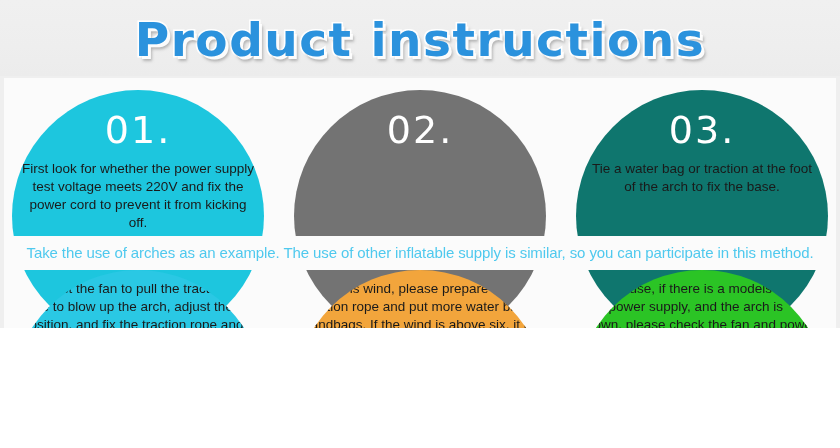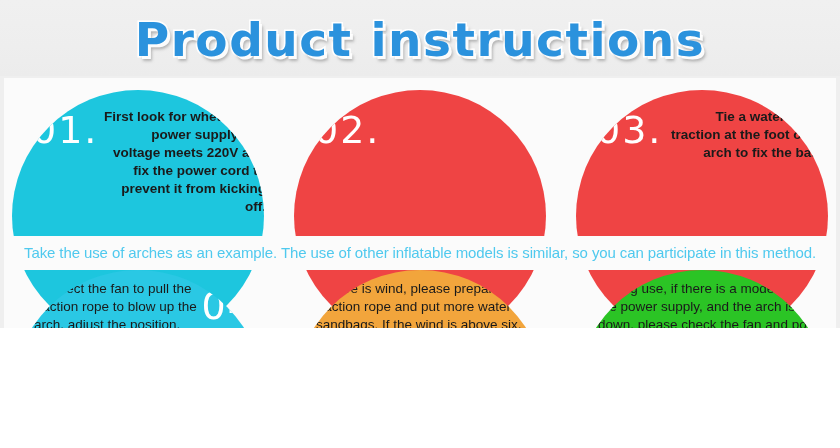--- a/index.html
+++ b/index.html
@@ -65,43 +65,43 @@
   
   .circle {
     position: absolute;
     width: 252px;
     height: 252px;
     border-radius: 50%;
     box-sizing: border-box;
     overflow: hidden;
   }
   .circle.cyan   { background: #1dc6de; }
-  .circle.orange { background: #ef4444; }
-  .circle.green  { background: #ef4444; }
+  .circle.orange { background: #737373; }
+  .circle.green  { background: #0f766e; }
   .circle.cyan-b   { background: #2ac8e4; }
   .circle.orange-b { background: #f2a53c; }
   .circle.green-b  { background: #2bc425; }
 
   
   #c1 { left:   8px; top:  12px; }
   #c2 { left: 290px; top:  12px; }
   #c3 { left: 572px; top:  12px; }
   
   #c4 { left:   8px; top: 192px; }
   #c5 { left: 290px; top: 192px; }
   #c6 { left: 572px; top: 192px; }
 
   .circle-inner {
     position: absolute;
-    left: 12px;
+    left: 0;
     top: 0;
     width: 252px;
     height: 252px;
     display: flex;
-    flex-direction: row;
+    flex-direction: column;
     box-sizing: border-box;
     padding: 0 8px;
   }
   .row-top .circle-inner    { justify-content: flex-start; padding-top: 18px; }
   .row-bottom .circle-inner { justify-content: flex-start; padding-top: 10px; }
 
   .step-number {
     font-family: "DejaVu Sans", sans-serif;
     font-weight: 400;
     font-size: 38px;
@@ -114,21 +114,21 @@
   .row-bottom .step-number { margin-top: 4px; }
 
   .step-text {
     font-family: "Liberation Sans", sans-serif;
     font-size: 13.5px;
     line-height: 18px;
     color: #1a1a1a;
     text-align: center;
     padding: 0 2px;
   }
-  .row-top .step-text    { text-align: right; font-weight: bold; }
+  .row-top .step-text    { text-align: center; }
   .row-bottom .step-text { text-align: left; }
 
   
   .banner {
     position: absolute;
     left: 0;
     top: 158px;
     width: 832px;
     height: 34px;
     display: flex;
@@ -203,19 +203,19 @@
       </div>
     </div>
 
     <div class="circle green-b row-bottom" id="c6">
       <div class="circle-inner">
         <div class="step-text">During use, if there is a models with the power supply, and the arch is down, please check the fan and power supply again, and then let the arch be charged.</div>
       </div>
     </div>
 
     <div class="banner">
-      <span class="banner-text">Take the use of arches as an example. The use of other inflatable models is similar, so you can participate in this method.</span>
+      <span class="banner-text">Take the use of arches as an example. The use of other inflatable supply is similar, so you can participate in this method.</span>
     </div>
 
     <div class="edge-bottom"></div>
 
   </div>
 </div>
 
 </body></html>

